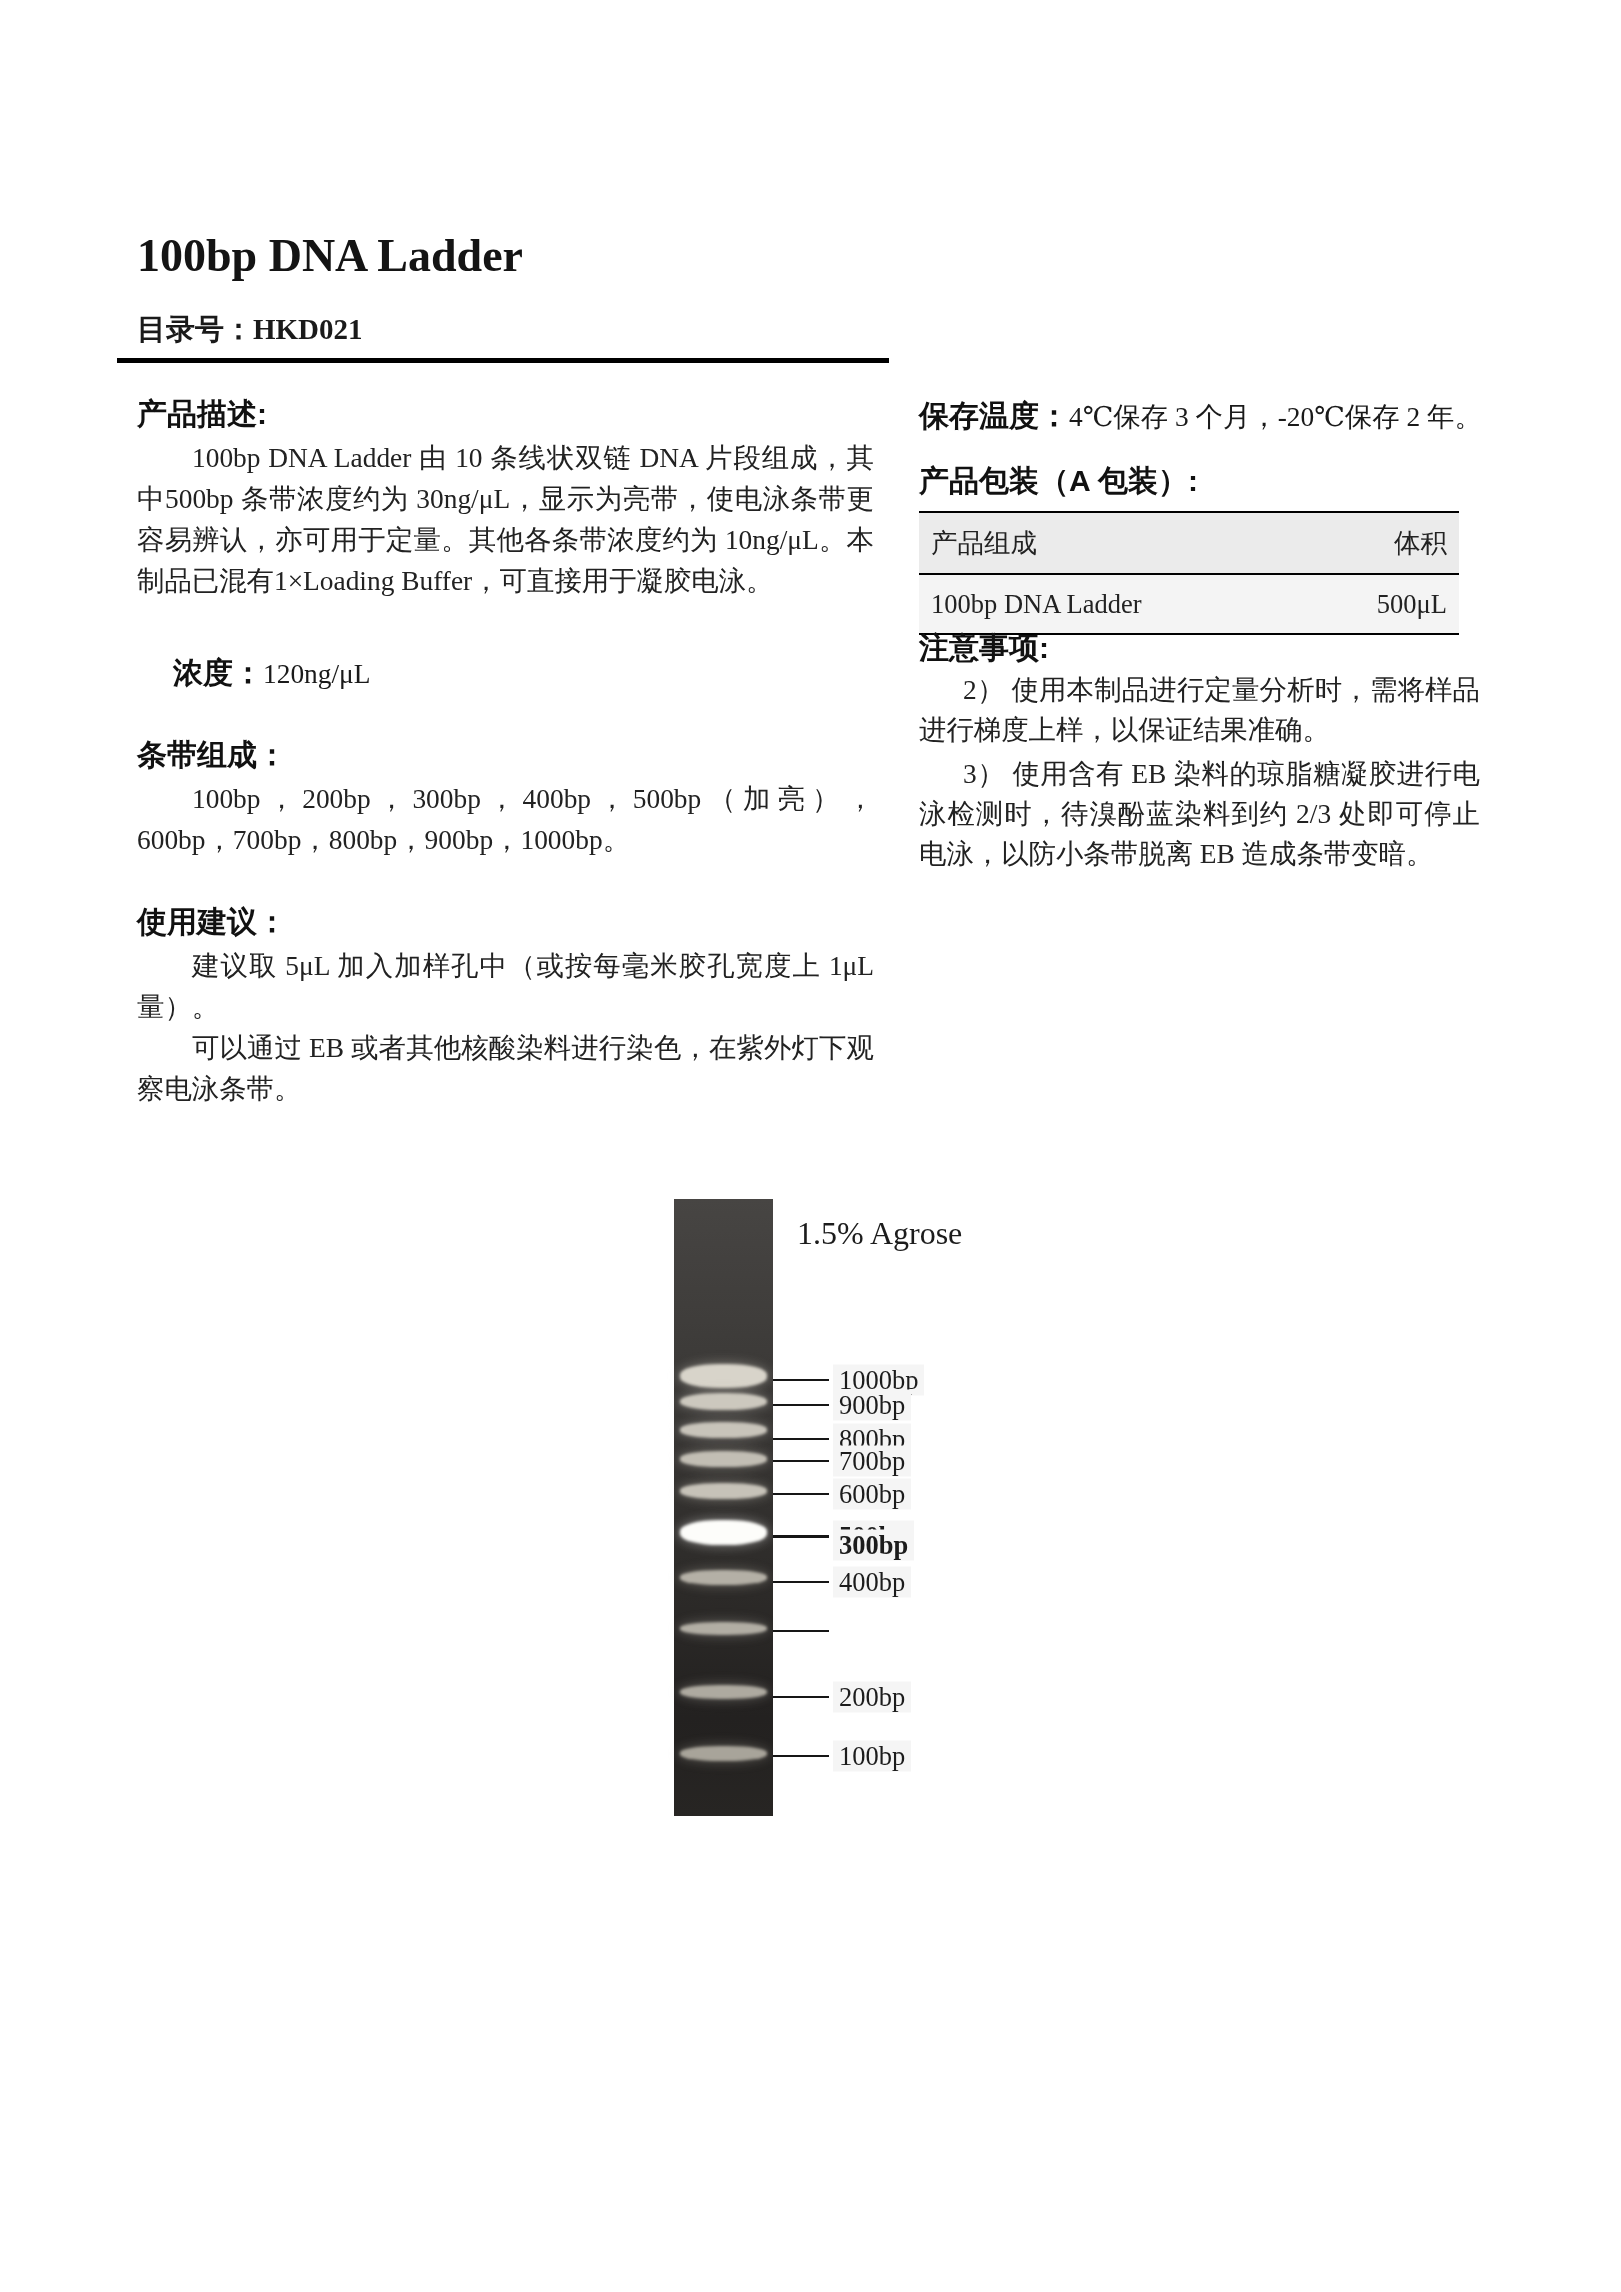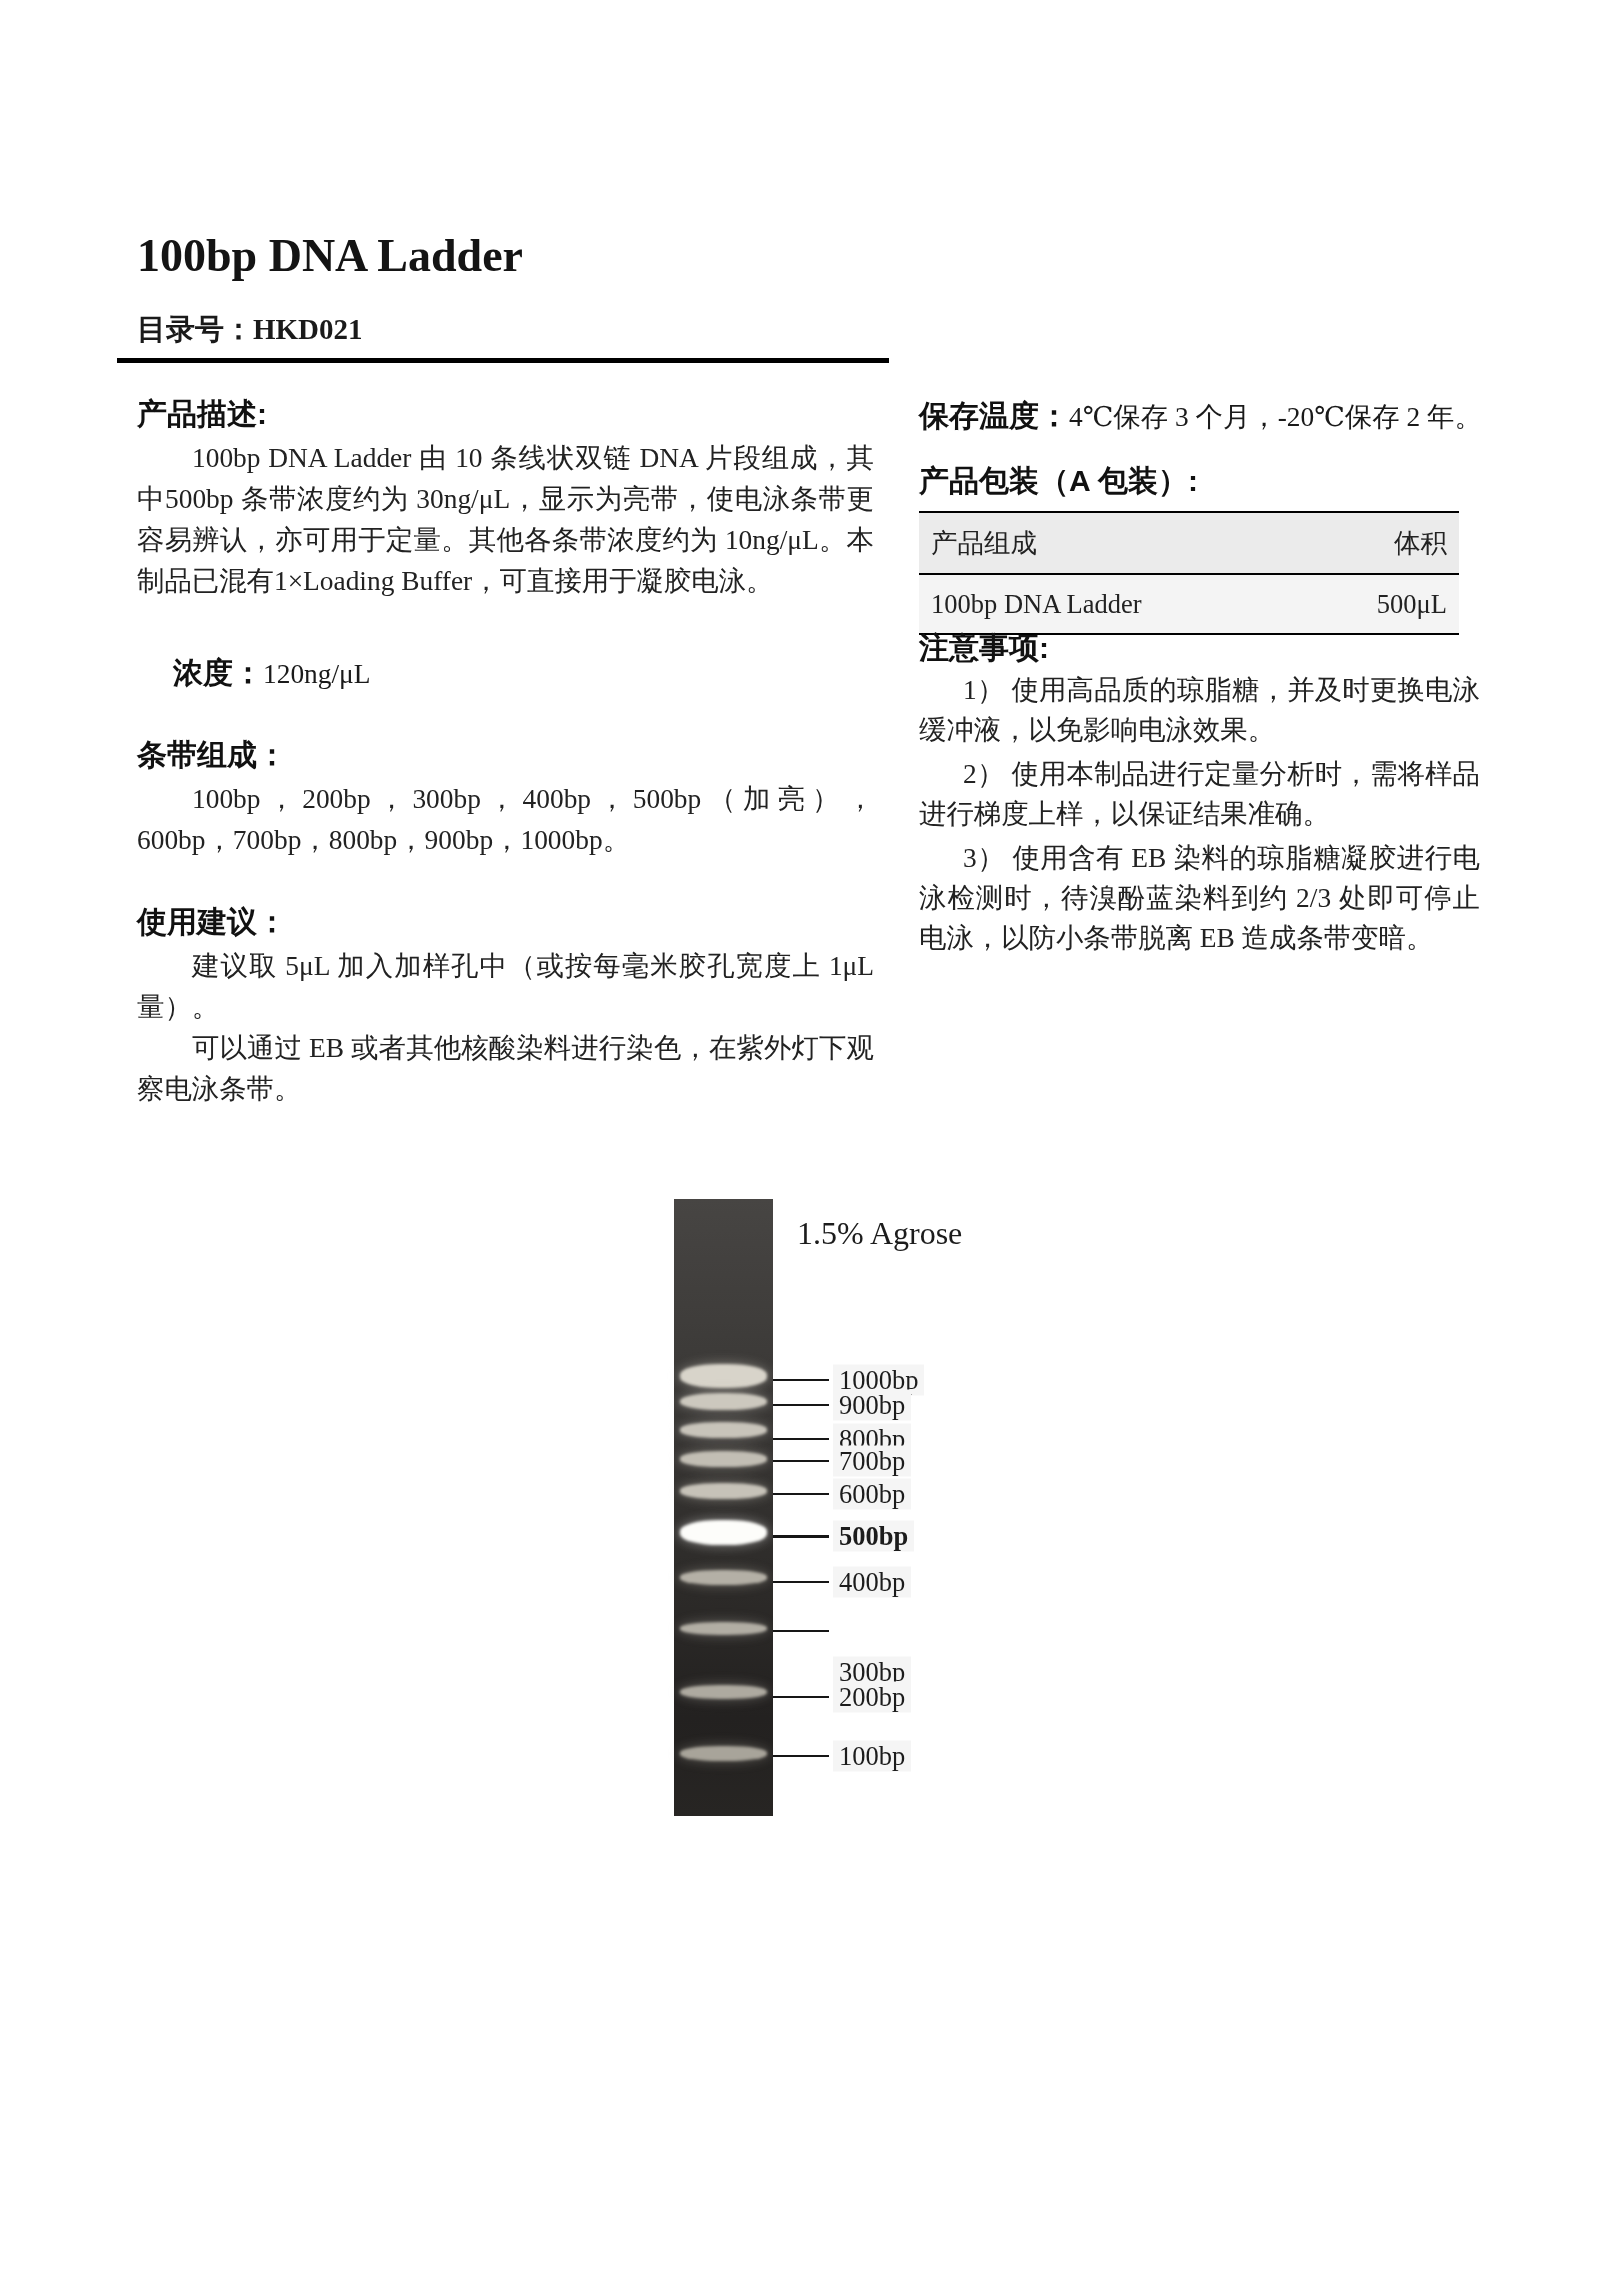--- a/index.html
+++ b/index.html
@@ -118,21 +118,20 @@
     </tr>
     <tr class="data-row">
       <td class="cell-l">100bp DNA Ladder</td>
       <td class="cell-r">500μL</td>
     </tr>
   </tbody>
     </table>
 
   <div class="abs sec-h" style="left:919px; top:630px;">注意事项:</div>
   <div class="abs notes-text" style="left:919px; top:670px; width:561px;">
-    <p>1） 使用高品质的琼脂糖，并及时更换电泳缓冲液，以免影响电泳效果。</p>
     <p>2） 使用本制品进行定量分析时，需将样品进行梯度上样，以保证结果准确。</p>
     <p>3）  使用含有 EB 染料的琼脂糖凝胶进行电泳检测时，待溴酚蓝染料到约 2/3 处即可停止电泳，以防小条带脱离 EB 造成条带变暗。</p>
   </div>
 
   <div class="abs gel-lane"></div>
   <div class="abs gel-caption">1.5% Agrose</div>
 
 <div class="gel-band" style="top: 1364px; height: 23.5px; background: rgb(216, 212, 202); box-shadow: rgba(216, 212, 202, 0.267) 0px 0px 9.8px 2.9px;"></div>
     <div class="leader-line" style="height: 2px; top: 1379px;"></div>
     <div class="band-label" style="top: 1380px;">1000bp</div>
@@ -149,21 +148,21 @@
     <div class="leader-line" style="height: 2px; top: 1493px;"></div>
     <div class="band-label" style="top: 1494px;">600bp</div>
     <div class="gel-band" style="top: 1520px; height: 24.5px; background: rgb(253, 253, 250); box-shadow: rgba(253, 253, 250, 0.267) 0px 0px 9.8px 2.9px;"></div>
     <div class="leader-line" style="height: 2.9px; top: 1535px;"></div>
     <div class="band-label bold" style="top: 1536px;">500bp</div>
     <div class="gel-band" style="top: 1570px; height: 14.7px; background: rgb(180, 176, 166); box-shadow: rgba(180, 176, 166, 0.267) 0px 0px 9.8px 2.9px;"></div>
     <div class="leader-line" style="height: 2px; top: 1581px;"></div>
     <div class="band-label" style="top: 1582px;">400bp</div>
     <div class="gel-band" style="top: 1622px; height: 12.7px; background: rgb(178, 174, 164); box-shadow: rgba(178, 174, 164, 0.267) 0px 0px 9.8px 2.9px;"></div>
     <div class="leader-line" style="height: 2px; top: 1630px;"></div>
-    <div class="band-label" style="top: 1672px;">300bp</div>
+    <div class="band-label" style="top: 1545px; font-weight: bold;">300bp</div>
     <div class="gel-band" style="top: 1685px; height: 13.7px; background: rgb(174, 170, 160); box-shadow: rgba(174, 170, 160, 0.267) 0px 0px 9.8px 2.9px;"></div>
     <div class="leader-line" style="height: 2px; top: 1696px;"></div>
     <div class="band-label" style="top: 1697px;">200bp</div>
     <div class="gel-band" style="top: 1746px; height: 14.7px; background: rgb(168, 164, 154); box-shadow: rgba(168, 164, 154, 0.267) 0px 0px 9.8px 2.9px;"></div>
     <div class="leader-line" style="height: 2px; top: 1755px;"></div>
     <div class="band-label" style="top: 1756px;">100bp</div>
   </div>
 
 
 </body></html>

